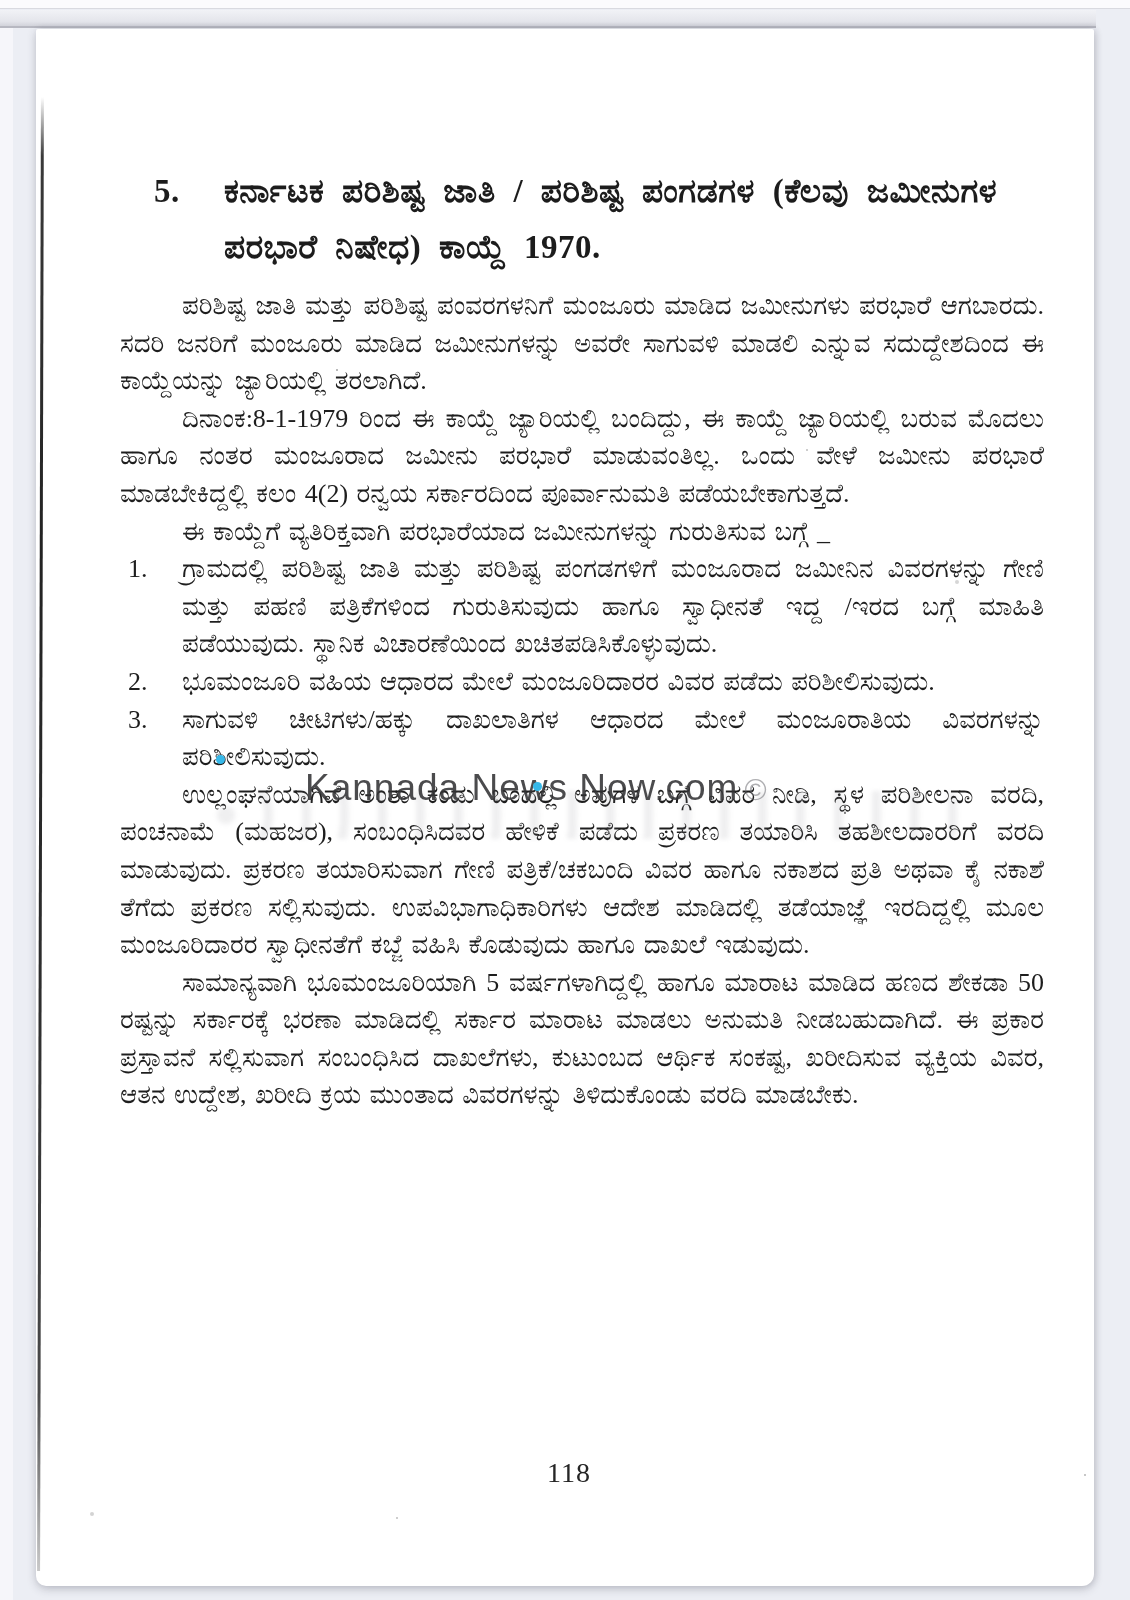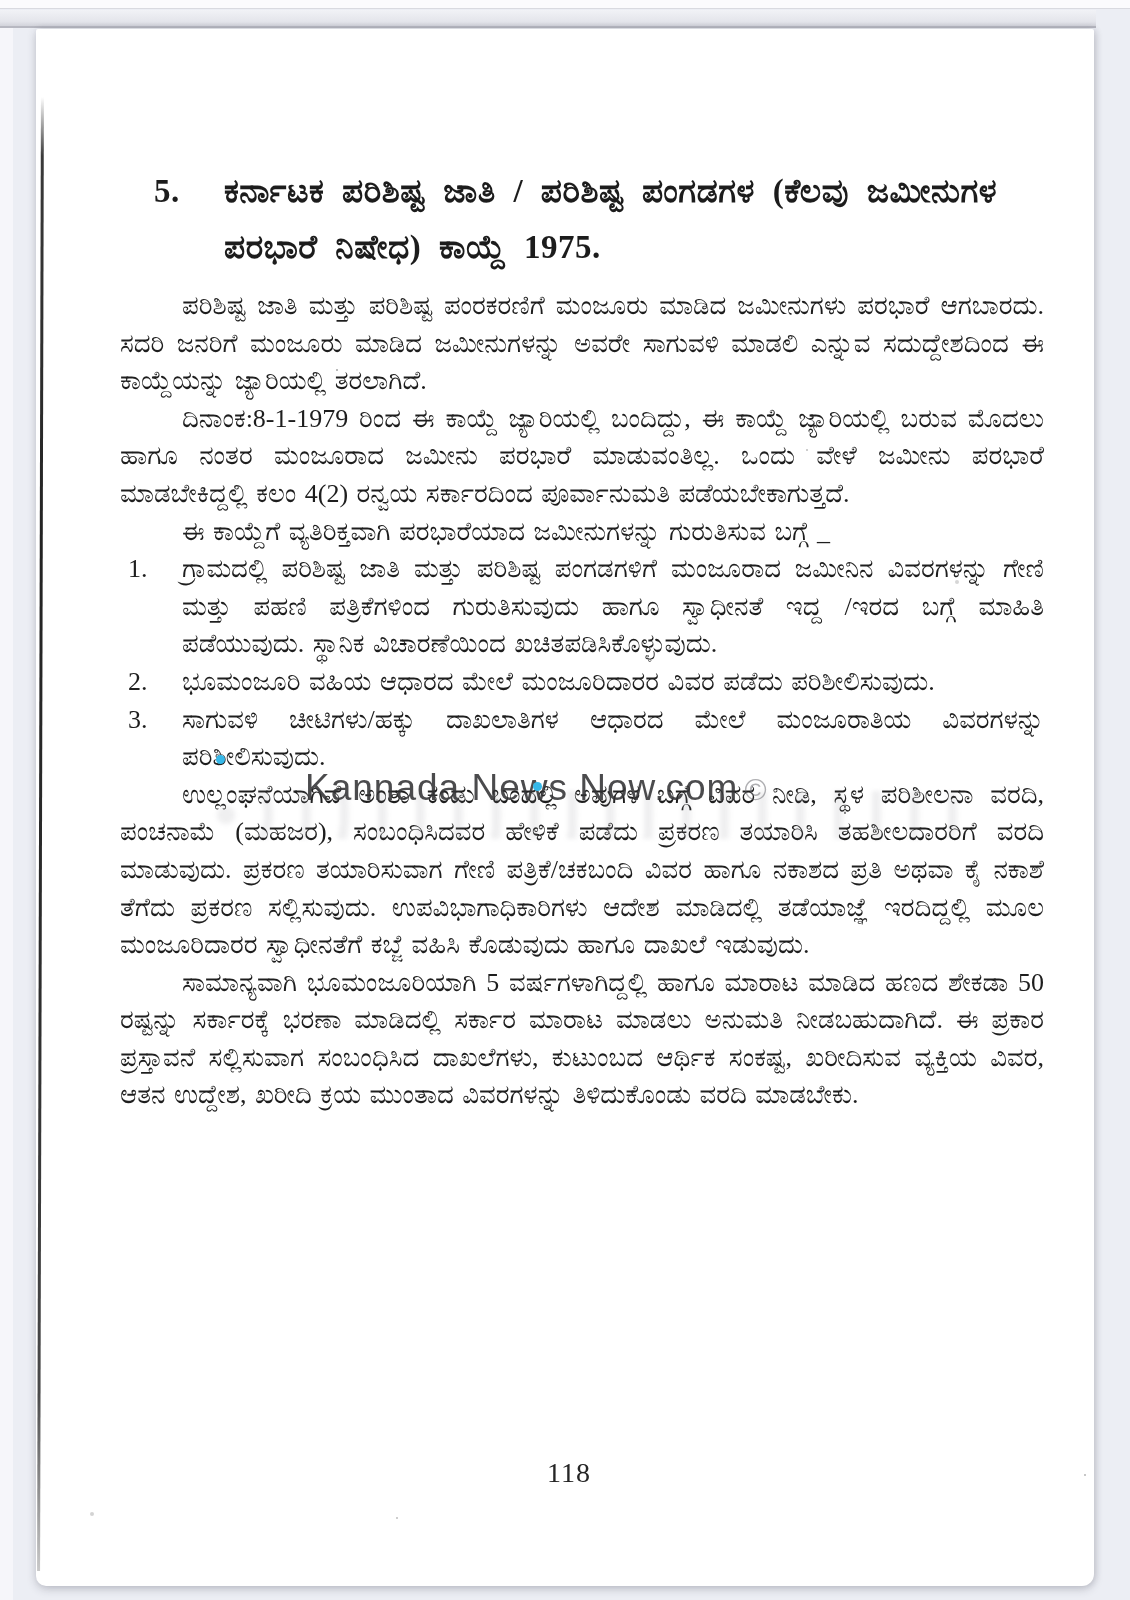--- a/index.html
+++ b/index.html
@@ -104,25 +104,25 @@
 <div class="left-strip"></div>
 <div class="top-strip-white"></div>
 <div class="top-strip-gray"></div>
 
 <div class="scan-page">
 
   <div class="binding-line"></div>
 
   <div class="doc-title">
     <span class="sec-num">5.</span>
-    <span class="title-text">ಕರ್ನಾಟಕ ಪರಿಶಿಷ್ಟ ಜಾತಿ / ಪರಿಶಿಷ್ಟ ಪಂಗಡಗಳ (ಕೆಲವು ಜಮೀನುಗಳ ಪರಭಾರೆ ನಿಷೇಧ) ಕಾಯ್ದೆ 1975.</span>
+    <span class="title-text">ಕರ್ನಾಟಕ ಪರಿಶಿಷ್ಟ ಜಾತಿ / ಪರಿಶಿಷ್ಟ ಪಂಗಡಗಳ (ಕೆಲವು ಜಮೀನುಗಳ ಪರಭಾರೆ ನಿಷೇಧ) ಕಾಯ್ದೆ 1970.</span>
   </div>
 
   <div class="body-block">
-    <p>ಪರಿಶಿಷ್ಟ ಜಾತಿ ಮತ್ತು ಪರಿಶಿಷ್ಟ ಪಂರಕರಣಿಗೆ ಮಂಜೂರು ಮಾಡಿದ ಜಮೀನುಗಳು ಪರಭಾರೆ ಆಗಬಾರದು. ಸದರಿ ಜನರಿಗೆ ಮಂಜೂರು ಮಾಡಿದ ಜಮೀನುಗಳನ್ನು ಅವರೇ ಸಾಗುವಳಿ ಮಾಡಲಿ ಎನ್ನುವ ಸದುದ್ದೇಶದಿಂದ ಈ ಕಾಯ್ದೆಯನ್ನು ಜ್ಯಾರಿಯಲ್ಲಿ ತರಲಾಗಿದೆ.</p>
+    <p>ಪರಿಶಿಷ್ಟ ಜಾತಿ ಮತ್ತು ಪರಿಶಿಷ್ಟ ಪಂವರಗಳನಿಗೆ ಮಂಜೂರು ಮಾಡಿದ ಜಮೀನುಗಳು ಪರಭಾರೆ ಆಗಬಾರದು. ಸದರಿ ಜನರಿಗೆ ಮಂಜೂರು ಮಾಡಿದ ಜಮೀನುಗಳನ್ನು ಅವರೇ ಸಾಗುವಳಿ ಮಾಡಲಿ ಎನ್ನುವ ಸದುದ್ದೇಶದಿಂದ ಈ ಕಾಯ್ದೆಯನ್ನು ಜ್ಯಾರಿಯಲ್ಲಿ ತರಲಾಗಿದೆ.</p>
     <p>ದಿನಾಂಕ:8-1-1979 ರಿಂದ ಈ ಕಾಯ್ದೆ ಜ್ಯಾರಿಯಲ್ಲಿ ಬಂದಿದ್ದು, ಈ ಕಾಯ್ದೆ ಜ್ಯಾರಿಯಲ್ಲಿ ಬರುವ ಮೊದಲು ಹಾಗೂ ನಂತರ ಮಂಜೂರಾದ ಜಮೀನು ಪರಭಾರೆ ಮಾಡುವಂತಿಲ್ಲ. ಒಂದು ವೇಳೆ ಜಮೀನು ಪರಭಾರೆ ಮಾಡಬೇಕಿದ್ದಲ್ಲಿ ಕಲಂ 4(2) ರನ್ವಯ ಸರ್ಕಾರದಿಂದ ಪೂರ್ವಾನುಮತಿ ಪಡೆಯಬೇಕಾಗುತ್ತದೆ.</p>
     <p>ಈ ಕಾಯ್ದೆಗೆ ವ್ಯತಿರಿಕ್ತವಾಗಿ ಪರಭಾರೆಯಾದ ಜಮೀನುಗಳನ್ನು ಗುರುತಿಸುವ ಬಗ್ಗೆ _</p>
 
     <div class="list-row">
       <span class="li-num">1.</span>
       <span class="li-text">ಗ್ರಾಮದಲ್ಲಿ ಪರಿಶಿಷ್ಟ ಜಾತಿ ಮತ್ತು ಪರಿಶಿಷ್ಟ ಪಂಗಡಗಳಿಗೆ ಮಂಜೂರಾದ ಜಮೀನಿನ ವಿವರಗಳನ್ನು ಗೇಣಿ ಮತ್ತು ಪಹಣಿ ಪತ್ರಿಕೆಗಳಿಂದ ಗುರುತಿಸುವುದು ಹಾಗೂ ಸ್ವಾಧೀನತೆ ಇದ್ದ /ಇರದ ಬಗ್ಗೆ ಮಾಹಿತಿ ಪಡೆಯುವುದು. ಸ್ಥಾನಿಕ ವಿಚಾರಣೆಯಿಂದ ಖಚಿತಪಡಿಸಿಕೊಳ್ಳುವುದು.</span>
     </div>
     <div class="list-row">
       <span class="li-num">2.</span>
       <span class="li-text">ಭೂಮಂಜೂರಿ ವಹಿಯ ಆಧಾರದ ಮೇಲೆ ಮಂಜೂರಿದಾರರ ವಿವರ ಪಡೆದು ಪರಿಶೀಲಿಸುವುದು.</span>

